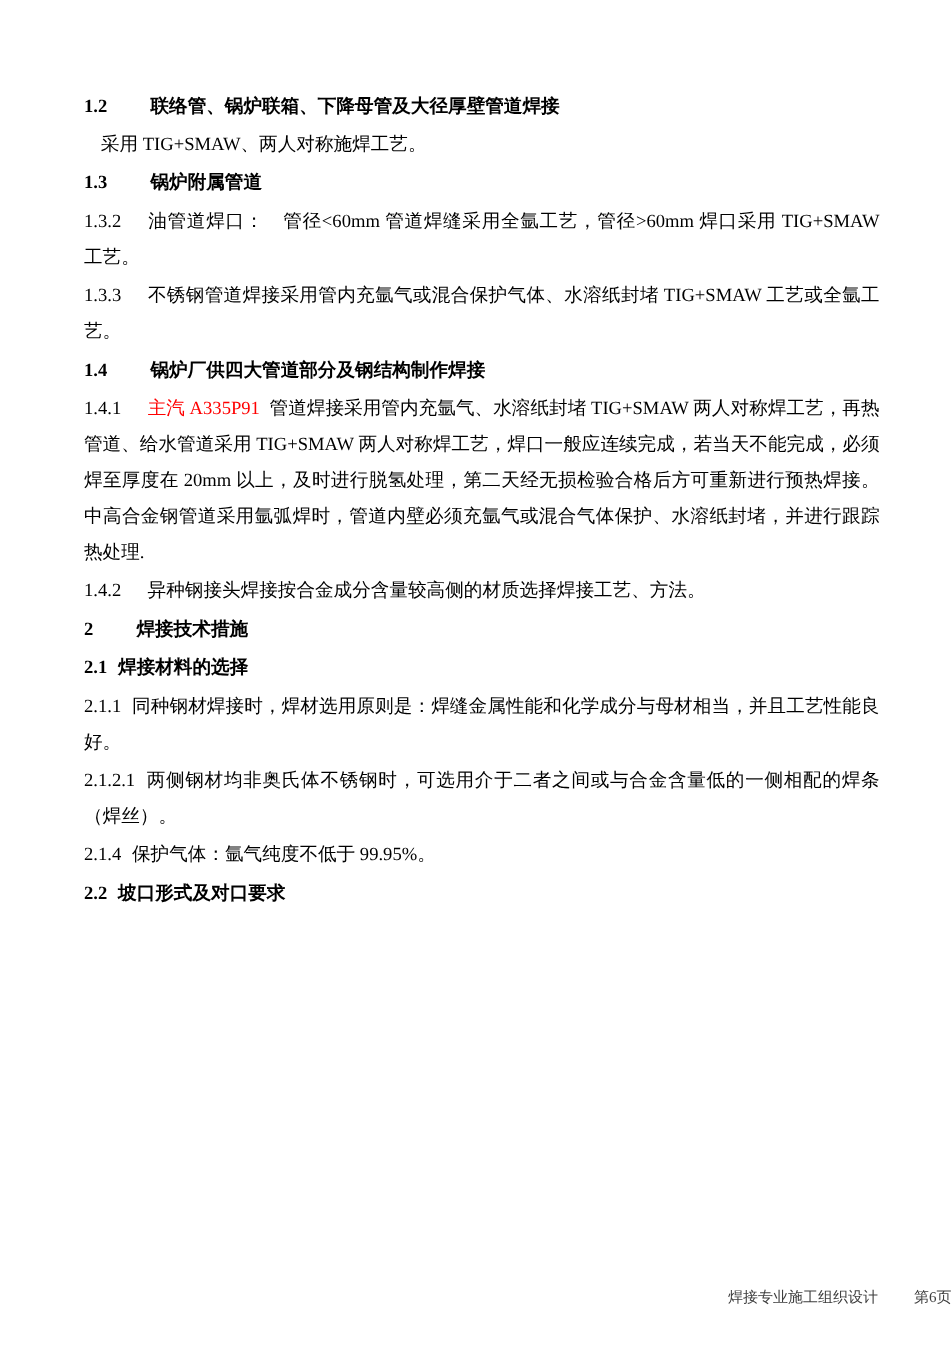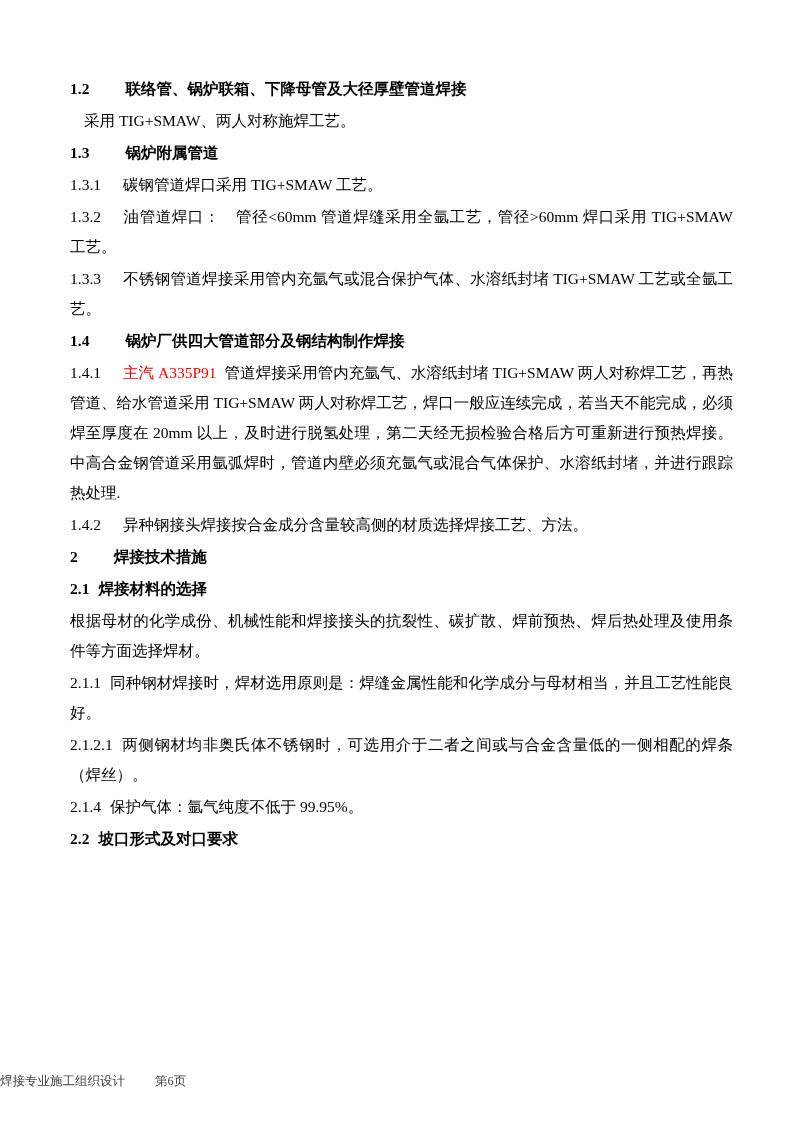--- a/index.html
+++ b/index.html
@@ -32,57 +32,55 @@
   .gap-lg { margin-right: 36px; }
   .gap-md { margin-right: 22px; }
   .gap-sm { margin-right: 9px; }
   .indent { padding-left: 14px; }
   .red { color: #ff0000; margin-right: 8px; font-family: Liberation Serif, serif; }
   .footer {
     position: absolute;
     left: 0;
     right: 0;
     bottom: 32px;
-    text-align: left;
+    text-align: right;
     font-size: 12.5px;
     color: #3d3d3d;
     font-family: "Liberation Serif", "DejaVu Serif", serif;
   }
   .footer .sep { display: inline-block; width: 30px; }
 </style>
 </head>
 <body>
 
 <div class="page">
   <div class="content">
 
     <p class="para heading"><span class="num gap-lg">1.2</span><span>联络管、锅炉联箱、下降母管及大径厚壁管道焊接</span></p>
 
     <p class="para indent"><span>采用 TIG+SMAW、两人对称施焊工艺。</span></p>
 
     <p class="para heading"><span class="num gap-lg">1.3</span><span>锅炉附属管道</span></p>
 
-    <p class="para"><span class="num gap-md">1.3.1</span><span>碳钢管道焊口采用 TIG+SMAW 工艺。</span></p>
 
     <p class="para"><span class="num gap-md">1.3.2</span><span>油管道焊口：　管径&lt;60mm 管道焊缝采用全氩工艺，管径&gt;60mm 焊口采用 TIG+SMAW 工艺。</span></p>
 
     <p class="para"><span class="num gap-md">1.3.3</span><span>不锈钢管道焊接采用管内充氩气或混合保护气体、水溶纸封堵 TIG+SMAW 工艺或全氩工艺。</span></p>
 
     <p class="para heading"><span class="num gap-lg">1.4</span><span>锅炉厂供四大管道部分及钢结构制作焊接</span></p>
 
     <p class="para"><span class="num gap-md">1.4.1</span><span class="red">主汽 A335P91</span><span>管道焊接采用管内充氩气、水溶纸封堵 TIG+SMAW 两人对称焊工艺，再热管道、给水管道采用 TIG+SMAW 两人对称焊工艺，焊口一般应连续完成，若当天不能完成，必须焊至厚度在 20mm 以上，及时进行脱氢处理，第二天经无损检验合格后方可重新进行预热焊接。中高合金钢管道采用氩弧焊时，管道内壁必须充氩气或混合气体保护、水溶纸封堵，并进行跟踪热处理.</span></p>
 
     <p class="para"><span class="num gap-md">1.4.2</span><span>异种钢接头焊接按合金成分含量较高侧的材质选择焊接工艺、方法。</span></p>
 
 
     <p class="para heading"><span class="num gap-lg">2</span><span>焊接技术措施</span></p>
 
     <p class="para heading"><span class="num gap-sm">2.1</span><span>焊接材料的选择</span></p>
 
-    <p class="para"><span>根据母材的化学成份、机械性能和焊接接头的抗裂性、碳扩散、焊前预热、焊后热处理及使用条件等方面选择焊材。</span></p>
 
     <p class="para"><span class="num gap-sm">2.1.1</span><span>同种钢材焊接时，焊材选用原则是：焊缝金属性能和化学成分与母材相当，并且工艺性能良好。</span></p>
 
 
     <p class="para"><span class="num gap-sm">2.1.2.1</span><span>两侧钢材均非奥氏体不锈钢时，可选用介于二者之间或与合金含量低的一侧相配的焊条（焊丝）。</span></p>
 
 
 
     <p class="para"><span class="num gap-sm">2.1.4</span><span>保护气体：氩气纯度不低于 99.95%。</span></p>
 

